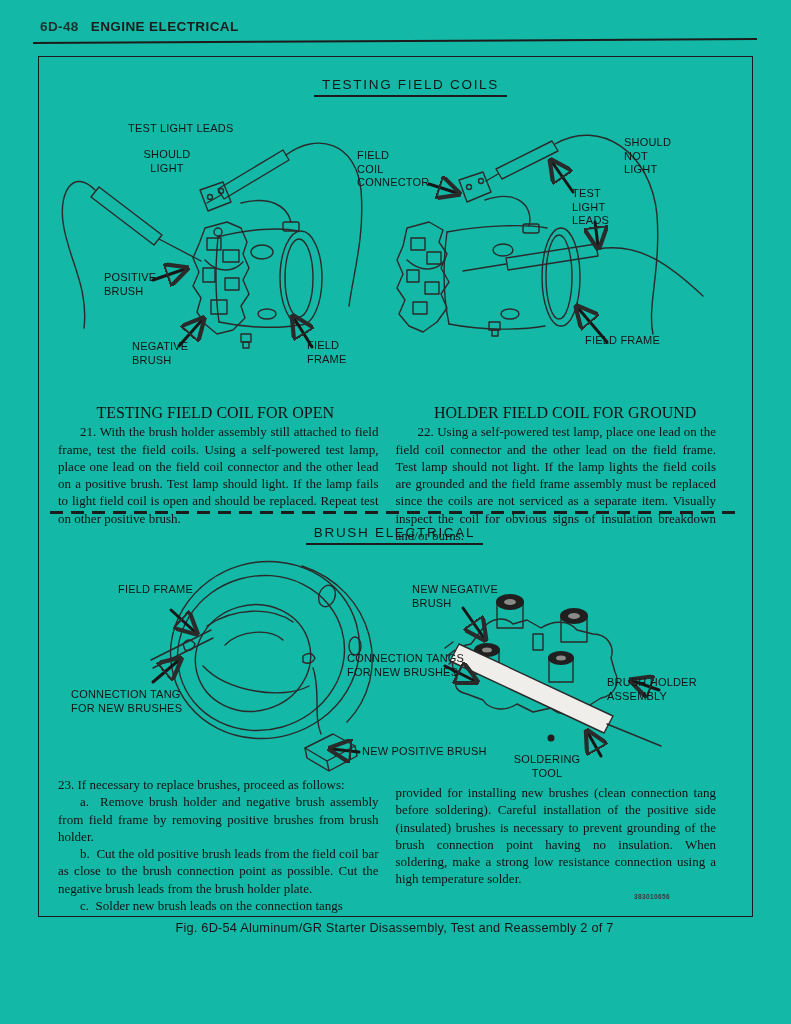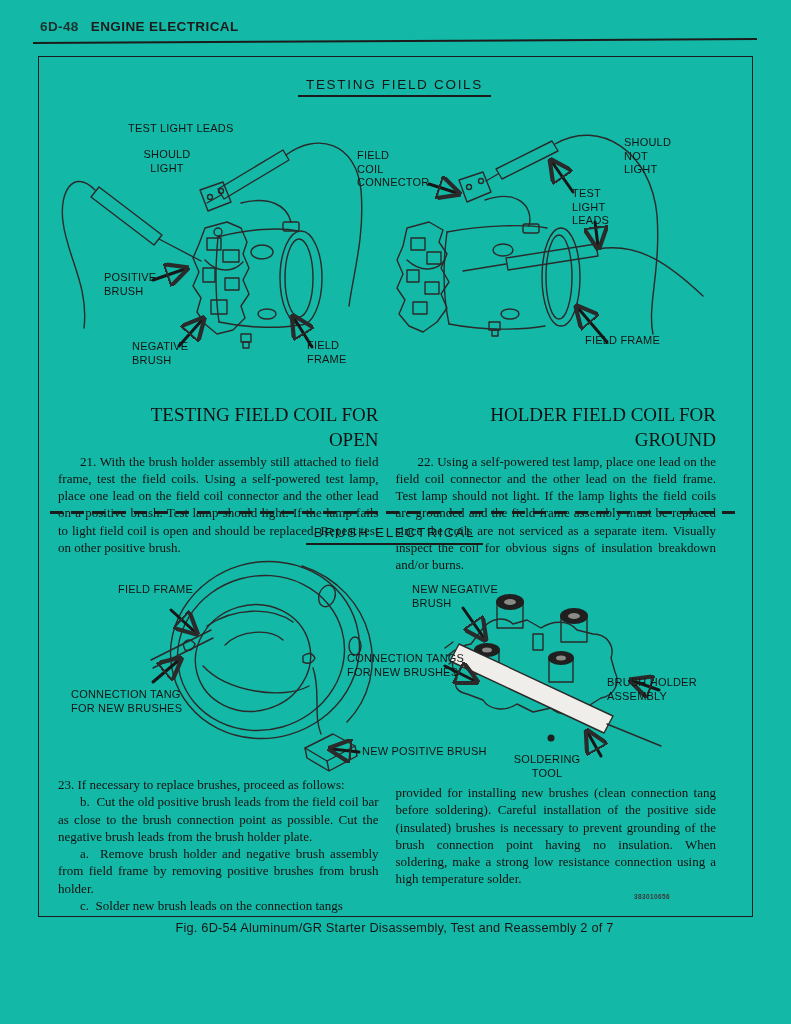--- a/index.html
+++ b/index.html
@@ -30,21 +30,21 @@
   svg path,svg rect,svg ellipse,svg circle,svg line,svg polyline{
        fill:none;stroke:#2a2a2a;stroke-width:1.4;stroke-linecap:round;stroke-linejoin:round;}
   svg .arr{stroke:#161616;stroke-width:3;}
   svg .dark{fill:#1f1f1f;stroke:none;}
   svg .mid{fill:#8a8a86;stroke:none;}
   svg .bg{fill:#efeeea;}
   
   .cols{position:absolute;display:flex;font-family:"Liberation Serif",serif;
         font-size:13px;line-height:1.33;text-align:justify;color:#111;}
   .cols .col p{margin:0;}
-  .col-h{font-size:19px;text-indent:2.4em;text-align:right;margin:0 0 2px;}
+  .col-h{font-size:16px;text-indent:2.4em;text-align:left;margin:0 0 2px;}
   .ind{text-indent:1.7em;}
   .cols-top{left:58px;top:402px;width:658px;gap:17px;}
   .cols-top .col{width:321px;}
   .cols-bot{left:58px;top:776px;width:658px;gap:17px;}
   .cols-bot .col{width:321px;}
   .cols-bot .col.r{padding-top:8px;}
   
   .dash{position:absolute;left:50px;top:511px;width:690px;height:3px;
         background:repeating-linear-gradient(90deg,#1c1c1c 0 13px,transparent 13px 21px);}
   .caption{position:absolute;left:38px;top:920px;width:713px;text-align:center;
@@ -58,21 +58,21 @@
 <div class="page">
 
   <div class="hdr">
     <span class="num">6D-48</span>
     <span>ENGINE ELECTRICAL</span>
   </div>
   <div class="hdr-rule"></div>
 
   <div class="box"></div>
 
-  <div class="sec-title" style="top:77px;">
+  <div class="sec-title" style="top:77px;padding-left:16px;">
     <span>TESTING FIELD COILS</span>
   </div>
 
   <svg style="left:55px;top:110px;" width="690" height="290" viewBox="0 0 690 290">
     <defs>
       <marker id="ahT" markerWidth="8" markerHeight="8" refX="6.5" refY="4" orient="auto">
         <path d="M0,0 L8,4 L0,8 Z" fill="#161616" stroke="none"></path>
       </marker>
     </defs>
 
@@ -269,22 +269,22 @@
   <div class="lbl" style="left:412px;top:583px;width:98px;">NEW NEGATIVE
 BRUSH</div>
   <div class="lbl" style="left:607px;top:676px;width:98px;">BRUSH HOLDER
 ASSEMBLY</div>
   <div class="lbl c" style="left:510px;top:753px;width:74px;">SOLDERING
 TOOL</div>
 
   <div class="cols cols-bot">
     <div class="col">
       <p>23. If necessary to replace brushes, proceed as follows:</p>
+      <p class="ind">a.&nbsp;&nbsp;Remove brush holder and negative brush assembly from field frame by removing positive brushes from brush holder.</p>
       <p class="ind">b.&nbsp;&nbsp;Cut the old positive brush leads from the field coil bar as close to the brush connection point as possible. Cut the negative brush leads from the brush holder plate.</p>
-      <p class="ind">a.&nbsp;&nbsp;Remove brush holder and negative brush assembly from field frame by removing positive brushes from brush holder.</p>
       <p class="ind">c.&nbsp;&nbsp;Solder new brush leads on the connection tangs</p>
     </div>
     <div class="col r">
       <p>provided for installing new brushes (clean connection tang before soldering). Careful installation of the positive side (insulated) brushes is necessary to prevent grounding of the brush connection point having no insulation. When soldering, make a strong low resistance connection using a high temperature solder.</p>
     </div>
   </div>
 
   <div class="doccode">383010656</div>
 
   <div class="caption">Fig. 6D-54 Aluminum/GR Starter Disassembly, Test and Reassembly 2 of 7</div>

